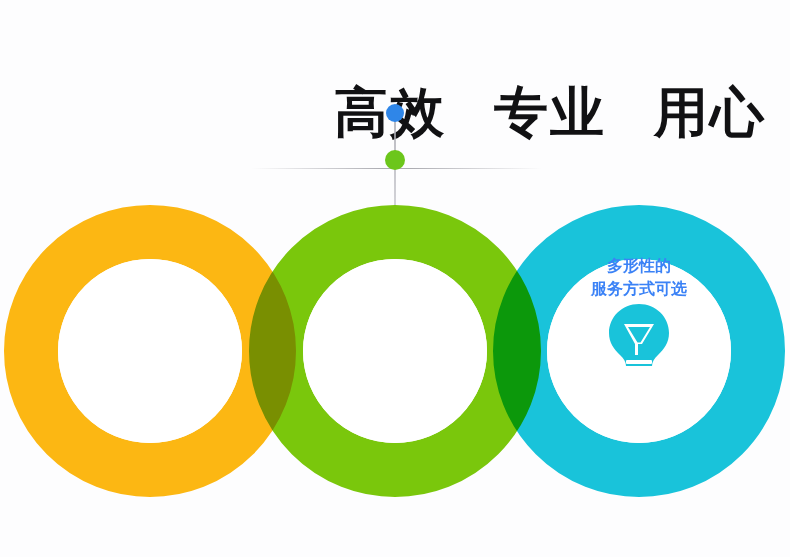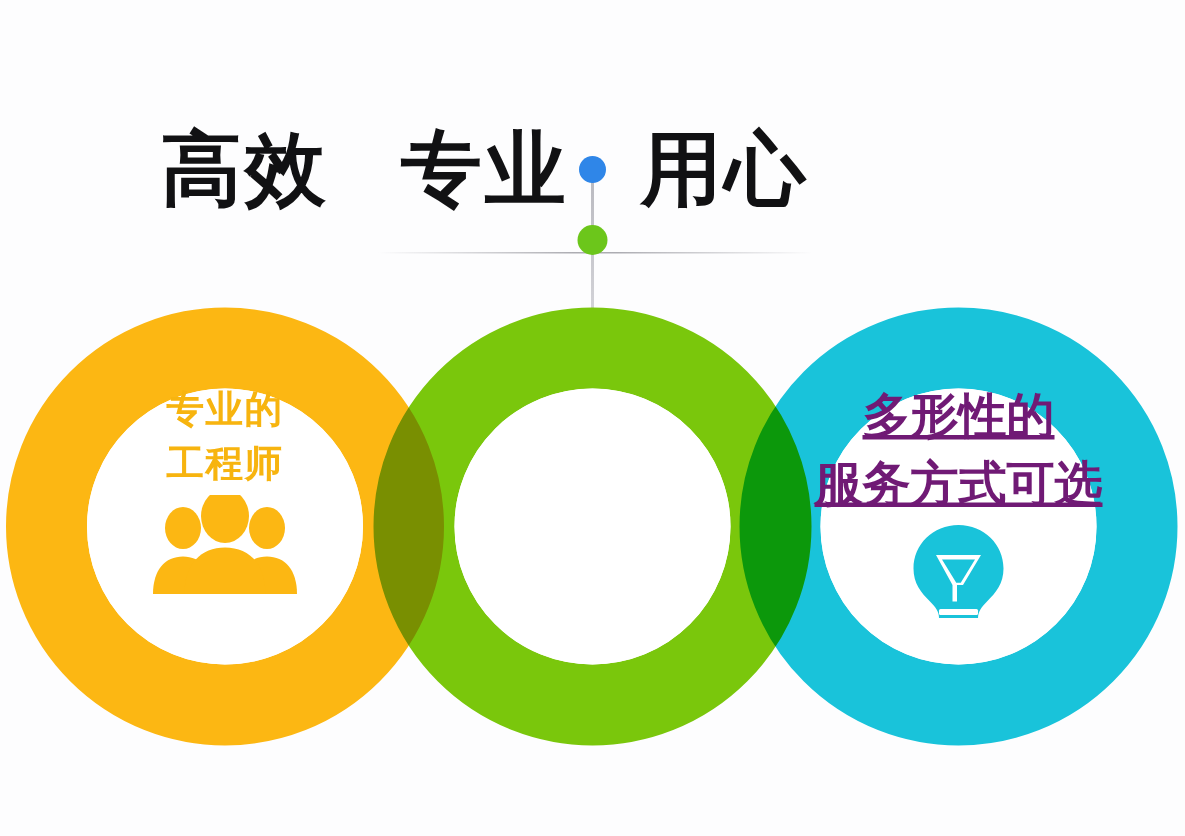--- a/index.html
+++ b/index.html
@@ -20,21 +20,21 @@
     background: #fdfdfe;
     overflow: hidden;
   }
 
   
   #headline {
     position: absolute;
     left: 0;
     top: 28px;
     width: 790px;
-    text-align: left;
+    text-align: right;
     font-size: 54px;
     font-weight: 700;
     letter-spacing: 2px;
     color: #111113;
     line-height: 1.05;
     white-space: pre;
     font-family: "DejaVu Sans", "Liberation Sans", sans-serif;
     user-select: none;
   }
   #headline .hw {
@@ -146,21 +146,21 @@
 
   .cell-title {
     font-family: "DejaVu Sans", "Liberation Sans", sans-serif;
     font-weight: 700;
     line-height: 1.42;
     white-space: pre-line;
     letter-spacing: 1px;
   }
   .cell-1 .cell-title { color: #f7b40f; font-size: 25px; }
   .cell-2 .cell-title { color: #76c81c; font-size: 25px; }
-  .cell-3 .cell-title { color: #701a75; font-size: 32px; letter-spacing: 0px; text-decoration: underline; }
+  .cell-3 .cell-title { color: #3b82f6; font-size: 16px; letter-spacing: 0px; }
 
   .cell-icon {
     margin-top: 4px;
     height: 74px;
     display: flex;
     align-items: flex-start;
     justify-content: center;
   }
   .cell-3 .cell-icon { margin-top: 2px; }
 </style>
@@ -181,36 +181,20 @@
   <div id="rings">
     <div class="ring ring-orange"></div>
     <div class="ring ring-green"></div>
     <div class="ring ring-cyan"></div>
   </div>
 
   <div class="inner-disc disc-1"></div>
   <div class="inner-disc disc-2"></div>
   <div class="inner-disc disc-3"></div>
 
-  <div class="cell cell-1">
-    <div class="cell-title">专业的
-工程师</div>
-    <div class="cell-icon">
-      <svg width="104" height="66" viewBox="0 0 104 66" aria-hidden="true">
-        <g fill="#fcb713">
-          <ellipse cx="24" cy="22" rx="12" ry="14"></ellipse>
-          <path d="M4 66 C4 50 12 41 24 41 C36 41 44 50 44 66 Z"></path>
-          <ellipse cx="80" cy="22" rx="12" ry="14"></ellipse>
-          <path d="M60 66 C60 50 68 41 80 41 C92 41 100 50 100 66 Z"></path>
-          <ellipse cx="52" cy="14" rx="16" ry="18"></ellipse>
-          <path d="M25 66 C25 46 36 35 52 35 C68 35 79 46 79 66 Z"></path>
-        </g>
-      </svg>
-    </div>
-  </div>
 
 
   <div class="cell cell-3">
     <div class="cell-title">多形性的
 服务方式可选</div>
     <div class="cell-icon">
       <svg width="74" height="76" viewBox="0 0 74 76" aria-hidden="true">
         <path fill="#19c3da" d="M37 2 C20 2 7 15 7 31 C7 41 12 47 18 53 C22 57 24 60 24 64 L50 64 C50 60 52 57 56 53 C62 47 67 41 67 31 C67 15 54 2 37 2 Z"></path>
         <path fill="#ffffff" d="M22 22 L52 22 L40 42 L36 42 L36 53 L33 53 L33 42 Z
                                  M26 25 L48 25 L38.5 40.5 L35.5 40.5 Z" fill-rule="evenodd"></path>

